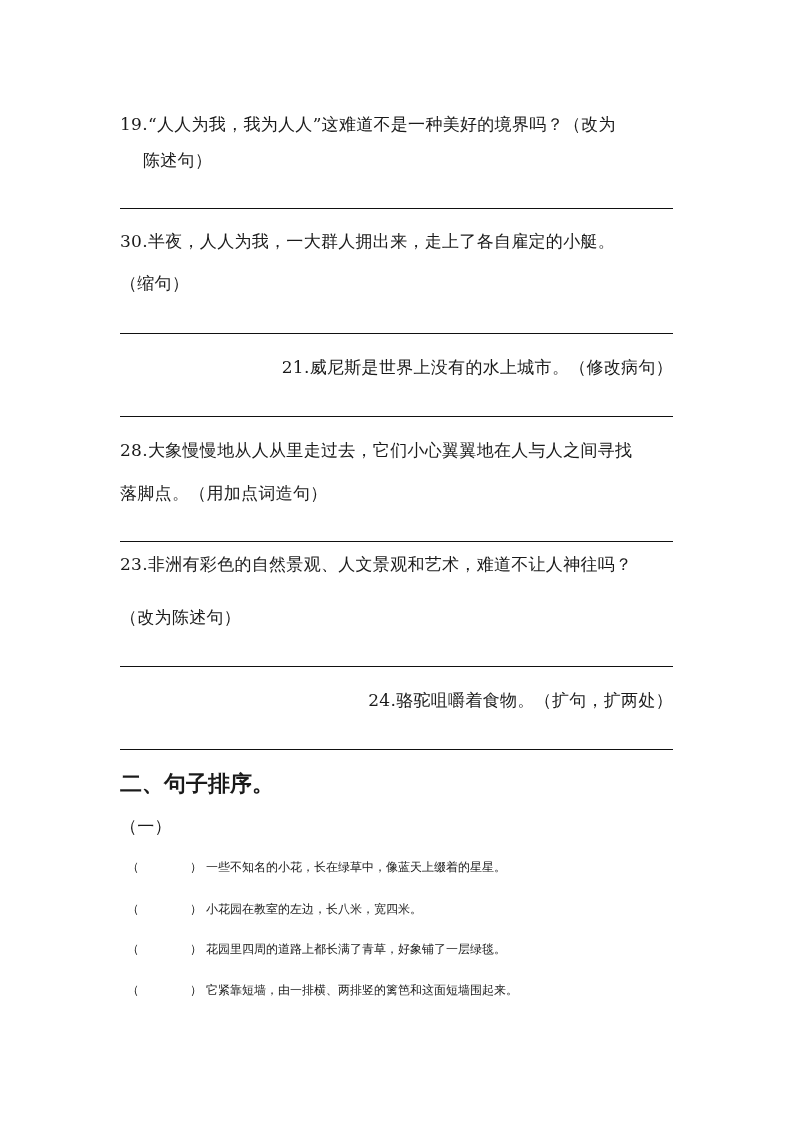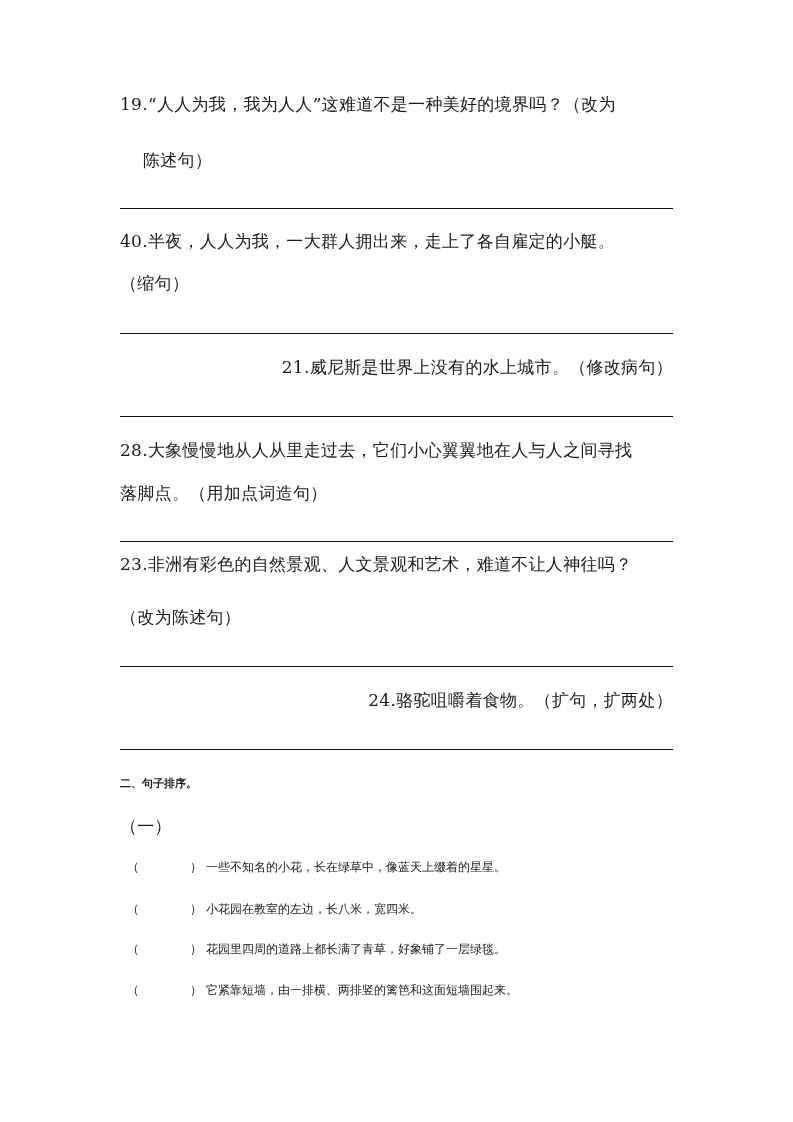--- a/index.html
+++ b/index.html
@@ -35,49 +35,49 @@
       left: 0;
       width: 553px;
       height: 0;
       border-top: 1.5px solid #111;
     }
     .heading {
       position: absolute;
       left: 0;
       font-family: "DejaVu Sans", "Liberation Sans", sans-serif;
       font-weight: bold;
-      font-size: 11px;
+      font-size: 22px;
       line-height: 24px;
       white-space: nowrap;
     }
     .order-row {
       position: absolute;
       left: 0;
       width: 560px;
       font-size: 12px;
       line-height: 24px;
       white-space: nowrap;
     }
     .paren-open { display: inline-block; width: 14px; text-align: center; padding-left: 6px; }
     .paren-gap { display: inline-block; width: 50px; }
     .paren-close { display: inline-block; width: 16px; }
   </style>
 </head>
 <body>
 
 <div class="page">
 
-  <div class="line" style="top:92px;">
+  <div class="line" style="top:112px;">
     <span>19.</span><span>“人人为我，我为人人”这难道不是一种美好的境界吗？（改为</span>
   </div>
   <div class="line" style="top:148px;margin-left:23px;">陈述句）</div>
   <div class="rule" style="top:208px;"></div>
 
   <div class="line" style="top:229px;">
-    <span>40.</span><span>半夜，人人为我，一大群人拥出来，走上了各自雇定的小艇。</span>
+    <span>30.</span><span>半夜，人人为我，一大群人拥出来，走上了各自雇定的小艇。</span>
   </div>
   <div class="line" style="top:271px;">（缩句）</div>
   <div class="rule" style="top:333px;"></div>
 
   <div class="line" style="top:355px;text-align:right;">
     <span>21.</span><span>威尼斯是世界上没有的水上城市。（修改病句）</span>
   </div>
   <div class="rule" style="top:416px;"></div>
 
   <div class="line" style="top:438px;">

